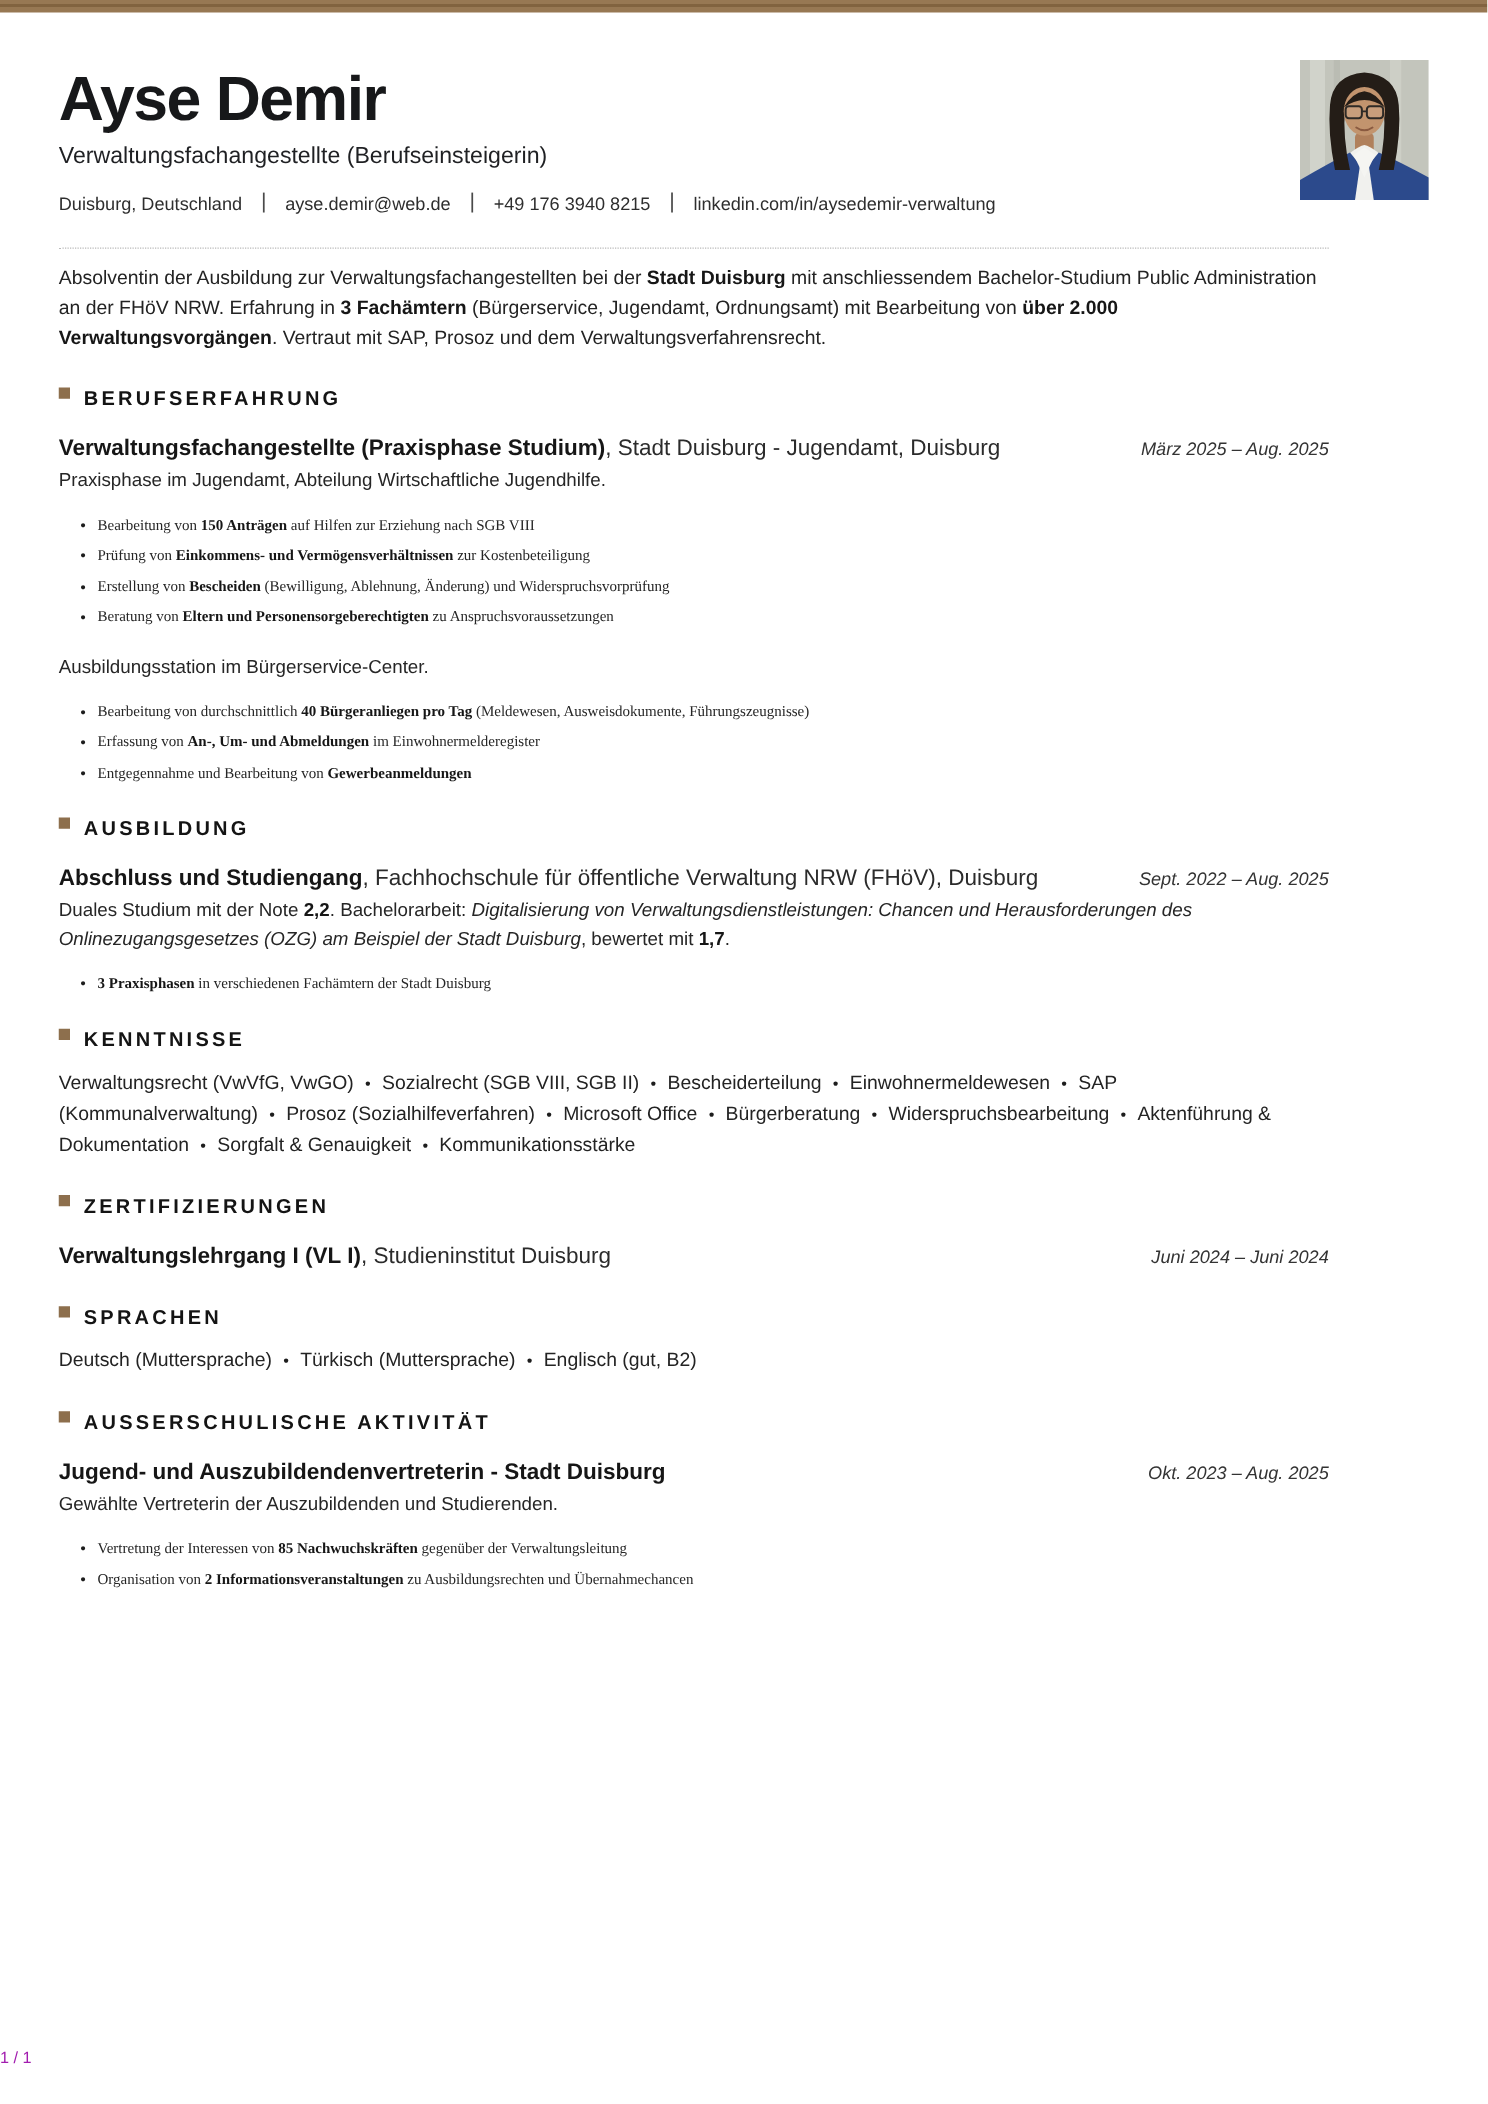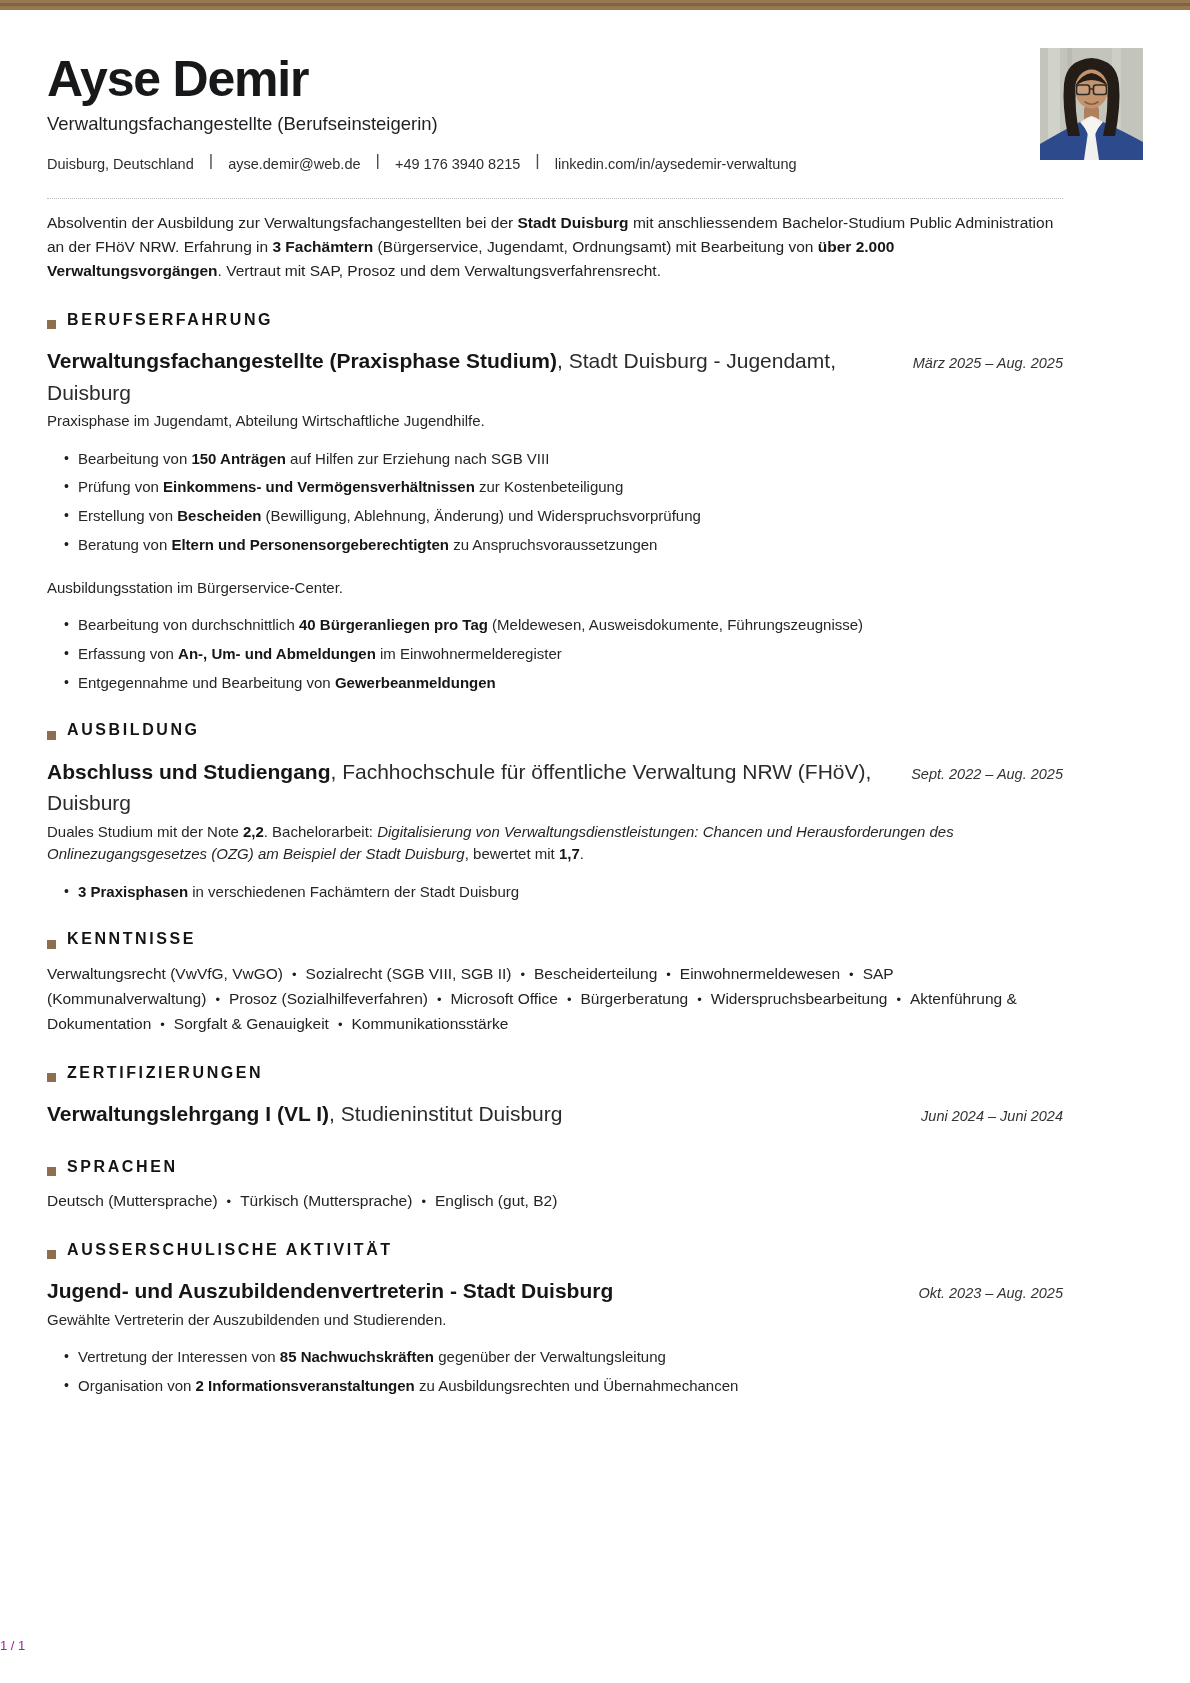--- a/index.html
+++ b/index.html
@@ -15,31 +15,31 @@
   .content{margin:0 127px 0 47px;width:1016px;}
   .name{font-size:50px;font-weight:700;letter-spacing:-1.2px;color:#17181a;margin:42px 0 0;line-height:1.08;}
   .role{font-size:18.5px;color:#1f2023;margin:7px 0 0;}
   .contact-row{margin-top:17px;font-size:14.5px;color:#2e2e2e;display:flex;align-items:flex-end;flex-wrap:wrap;}
   .sep{color:#4a4a4a;margin:0 15px;font-size:17px;font-weight:300;transform:translateY(-1px);}
   .header-block{border-bottom:1px dotted #b9b9b9;padding-bottom:26px;}
   .summary{font-size:15.5px;line-height:1.55;margin:12px 0 0;color:#232323;}
   .b{font-weight:700;color:#161616;}
   .i{font-style:italic;}
   .sec{margin-top:27px;}
-  .sec-h{display:flex;align-items:flex-end;}
+  .sec-h{display:flex;align-items:flex-start;}
   .sq{width:9px;height:9px;background:#8d6f4d;margin-right:11px;flex:0 0 auto;}
   .sec-t{font-size:16px;font-weight:700;letter-spacing:2.6px;color:#141414;margin:0;line-height:1.2;}
   .entry{margin-top:16px;}
   .entry + .entry{margin-top:21px;}
   .erow{display:flex;justify-content:space-between;align-items:baseline;}
-  .etitle{font-size:21px;font-weight:400;margin:0;color:#2b2b2b;line-height:1.5;}
+  .etitle{font-size:18px;font-weight:400;margin:0;color:#2b2b2b;line-height:1.5;}
   .edate{font-style:italic;font-size:14.5px;color:#333333;white-space:nowrap;margin-left:24px;flex:0 0 auto;}
   .esub{margin:2px 0 0;font-size:15px;line-height:1.5;color:#262626;}
   .bullets{margin:15px 0 0;padding:0 0 0 31px;list-style:none;}
-  .bullets li{position:relative;margin-top:7px;font-size:15px;line-height:1.45;color:#262626;}
+  .bullets li{position:relative;margin-top:7px;font-size:12px;line-height:1.45;color:#262626;font-family:Liberation Serif, serif;}
   .bullets li::before{content:"\2022";position:absolute;left:-14px;top:0;color:#1d1d1d;font-size:14px;}
   .inline-items{margin:12px 0 0;font-size:15.5px;line-height:1.62;color:#232323;}
   .dot-sep{color:#1d1d1d;margin:0 9px;font-size:13px;}
   .photo{position:absolute;top:48px;right:47px;width:103px;height:112px;display:block;}
   .footer{position:absolute;left:0;right:0;bottom:30px;font-size:13px;color:#a21caf;}
 </style>
 </head>
 <body>
 
 <div class="topbar"></div>

